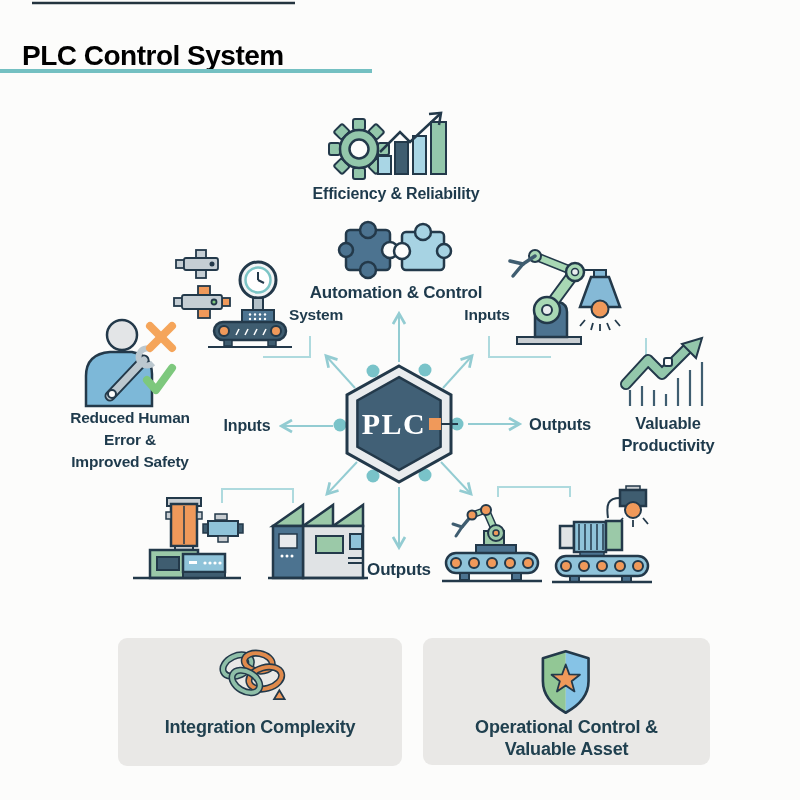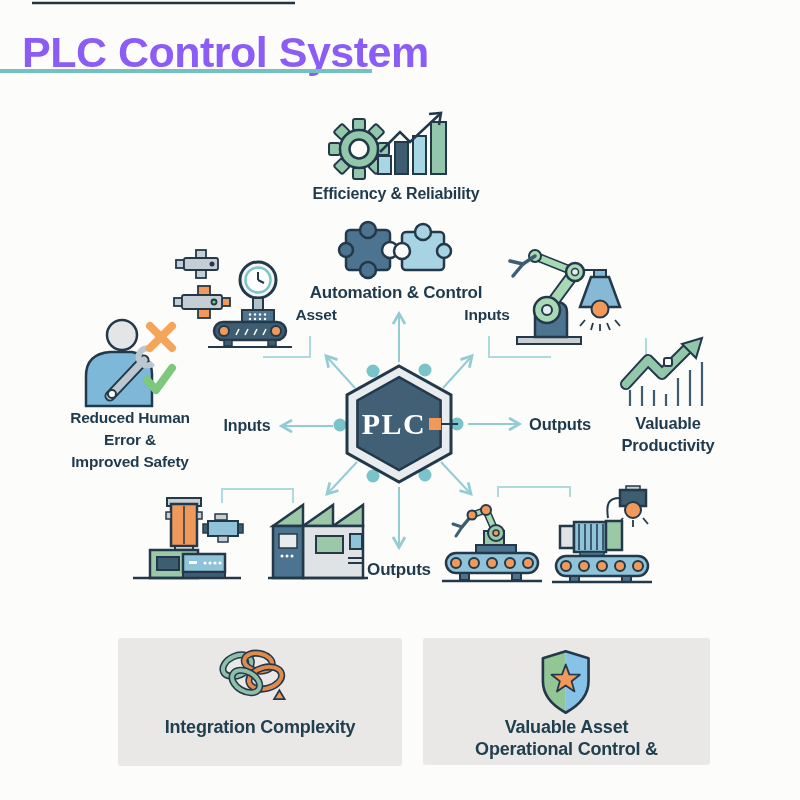--- a/index.html
+++ b/index.html
@@ -3,29 +3,29 @@
 <meta charset="utf-8">
 <style>
   html,body{margin:0;padding:0;background:#ffffff;}
   .canvas{position:relative;width:800px;height:800px;background:#fcfcfb;overflow:hidden;
           font-family:"Liberation Sans",sans-serif;}
   svg{position:absolute;overflow:visible;}
   .connectors{left:0;top:0;z-index:1;}
   .icon{z-index:2;}
   .lbl{position:absolute;z-index:3;transform:translateX(-50%);text-align:center;
        font-weight:700;color:#1e3a4c;white-space:pre-line;letter-spacing:-0.2px;}
-  .title{position:absolute;left:22px;top:28px;z-index:3;font-size:43px;font-weight:700;
-         color:#8b5cf6;letter-spacing:-0.5px;}
+  .title{position:absolute;left:22px;top:40px;z-index:3;font-size:28px;font-weight:700;
+         color:#000000;letter-spacing:-0.5px;}
   .title-underline{position:absolute;left:0;top:69px;width:372px;height:4px;
          background:#74c0c2;z-index:3;}
   .plc-label{position:absolute;left:394px;top:424px;transform:translate(-50%,-50%);
          z-index:4;color:#ffffff;font-size:30px;font-weight:700;letter-spacing:1.5px;font-family:Liberation Serif, serif;}
   .plc-square{position:absolute;left:429px;top:418px;width:12px;height:12px;
          background:#f0995a;z-index:4;}
-  .callout-box{position:absolute;background:#e9e8e6;border-radius:3px;z-index:2;}
+  .callout-box{position:absolute;background:#e9e8e6;border-radius:9px;z-index:2;}
   .box-left{left:118px;top:638px;width:284px;height:128px;}
   .box-right{left:423px;top:638px;width:287px;height:127px;}
   .box-text{position:absolute;left:0;top:78px;width:100%;text-align:center;
          font-weight:700;font-size:18px;line-height:22px;color:#20404f;letter-spacing:-0.2px;}
   .box-icon{position:absolute;left:50%;}
 </style>
 </head>
 <body>
 
 <div class="canvas">
@@ -321,21 +321,21 @@
       <circle cx="72" cy="80" r="5"></circle>
         <circle cx="90" cy="80" r="5"></circle>
     </g>
     <rect x="22" y="90" width="9" height="6" fill="#4c7390" stroke="#23394a" stroke-width="2"></rect>
     <rect x="74" y="90" width="9" height="6" fill="#4c7390" stroke="#23394a" stroke-width="2"></rect>
     <path d="M4,96 L104,96" stroke="#23394a" stroke-width="2.5"></path>
   </svg>
 
   <div class="lbl" style="left:396px;top:185px;font-size:16px;">Efficiency &amp; Reliability</div>
   <div class="lbl" style="left:396px;top:283px;font-size:17px;">Automation &amp; Control</div>
-  <div class="lbl" style="left:316px;top:306px;font-size:15.5px;">Asset</div>
+  <div class="lbl" style="left:316px;top:306px;font-size:15.5px;">System</div>
   <div class="lbl" style="left:487px;top:306px;font-size:15.5px;">Inputs</div>
   <div class="lbl" style="left:247px;top:417px;font-size:16px;">Inputs</div>
   <div class="lbl" style="left:560px;top:415px;font-size:16.5px;">Outputs</div>
   <div class="lbl" style="left:130px;top:407px;font-size:15.5px;line-height:22px;">Reduced Human
 Error &amp;
 Improved Safety</div>
   <div class="lbl" style="left:668px;top:412px;font-size:16.5px;line-height:22px;">Valuable
 Productivity</div>
   <div class="lbl" style="left:399px;top:560px;font-size:17px;">Outputs</div>
 
@@ -357,18 +357,18 @@
   </div>
 
   <div class="callout-box box-right">
     <svg class="box-icon" style="top:8px;transform:translateX(-52%);" width="64" height="72" viewBox="0 0 72 82">
       <path d="M36,6 L10,14 L10,40 Q10,62 36,76 Z" fill="#92c795"></path>
       <path d="M36,6 L62,14 L62,40 Q62,62 36,76 Z" fill="#86c3e6"></path>
       <path d="M36,6 L62,14 L62,40 Q62,62 36,76 Q10,62 10,40 L10,14 Z" fill="none" stroke="#23394a" stroke-width="3" stroke-linejoin="round"></path>
       <polygon points="36,21 40.1,32.3 52.2,32.7 42.7,40.2 46,51.8 36,45 26,51.8 29.3,40.2 19.8,32.7 31.9,32.3" fill="#f0995a" stroke="#23394a" stroke-width="2" stroke-linejoin="round"></polygon>
     </svg>
     <div class="box-text">
+      <div>Operational Control &amp;</div>
       <div>Valuable Asset</div>
-      <div>Operational Control &amp;</div>
     </div>
   </div>
 
 </div>
 
 </body></html>

